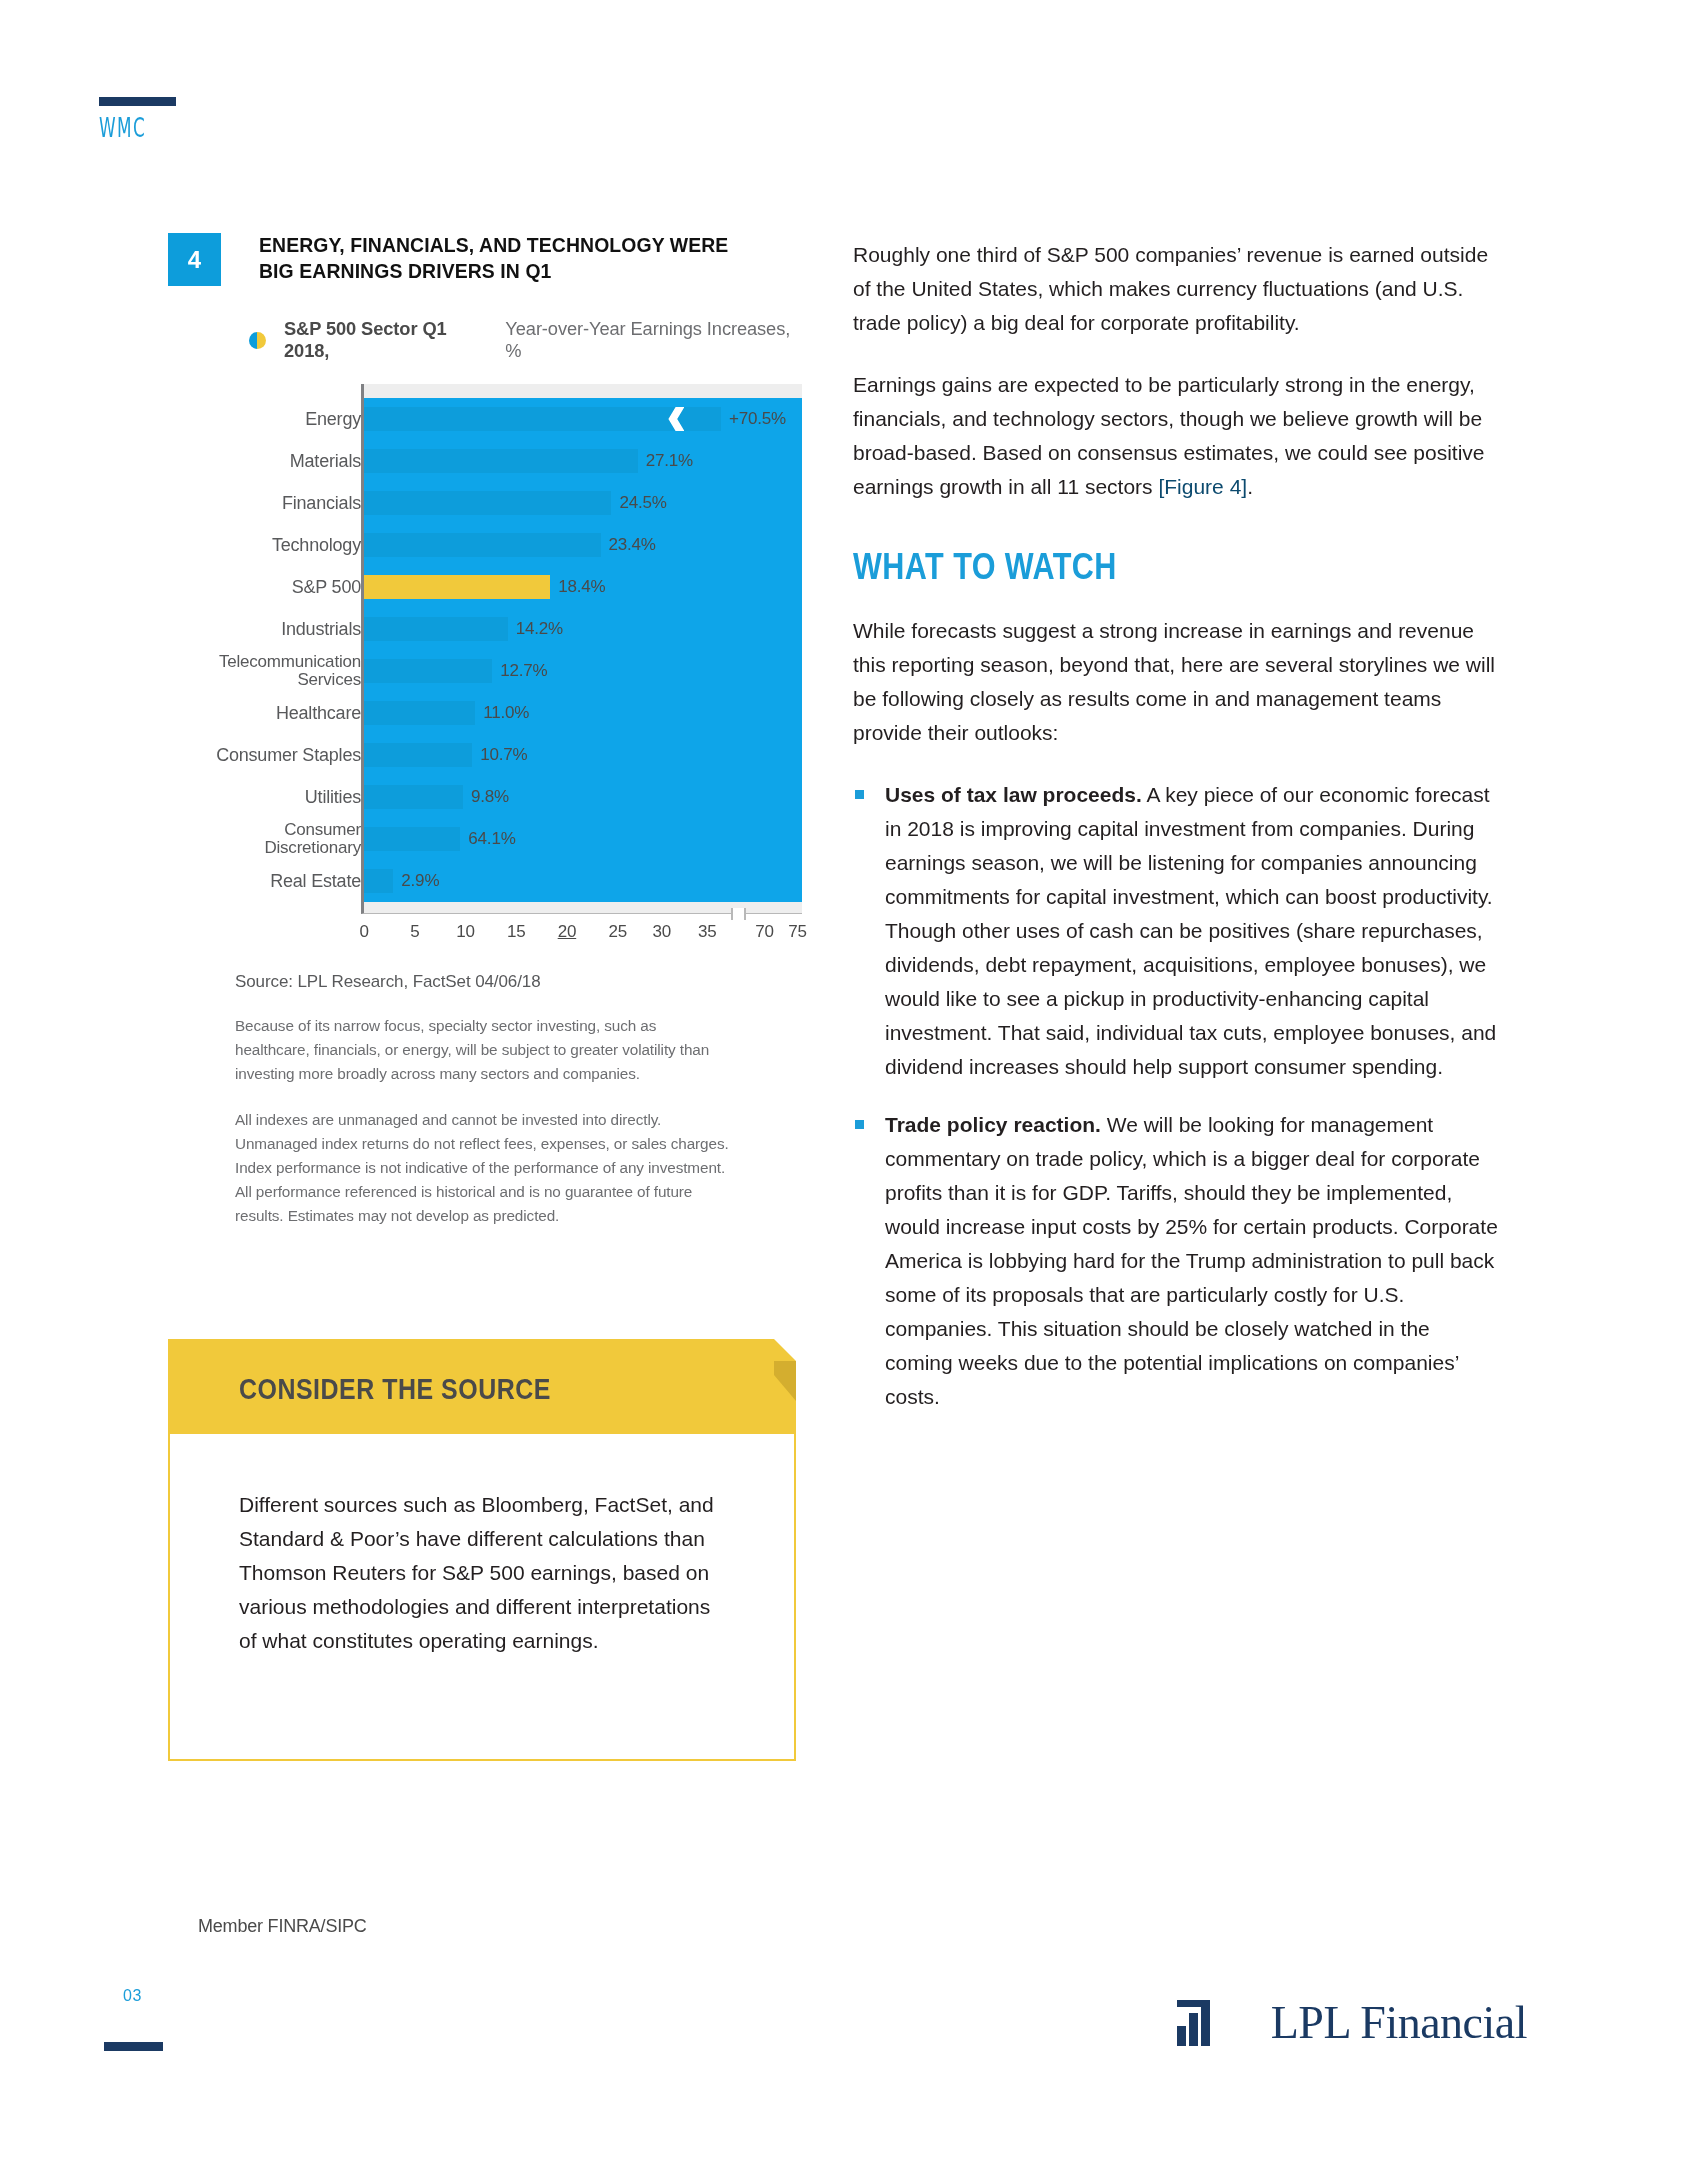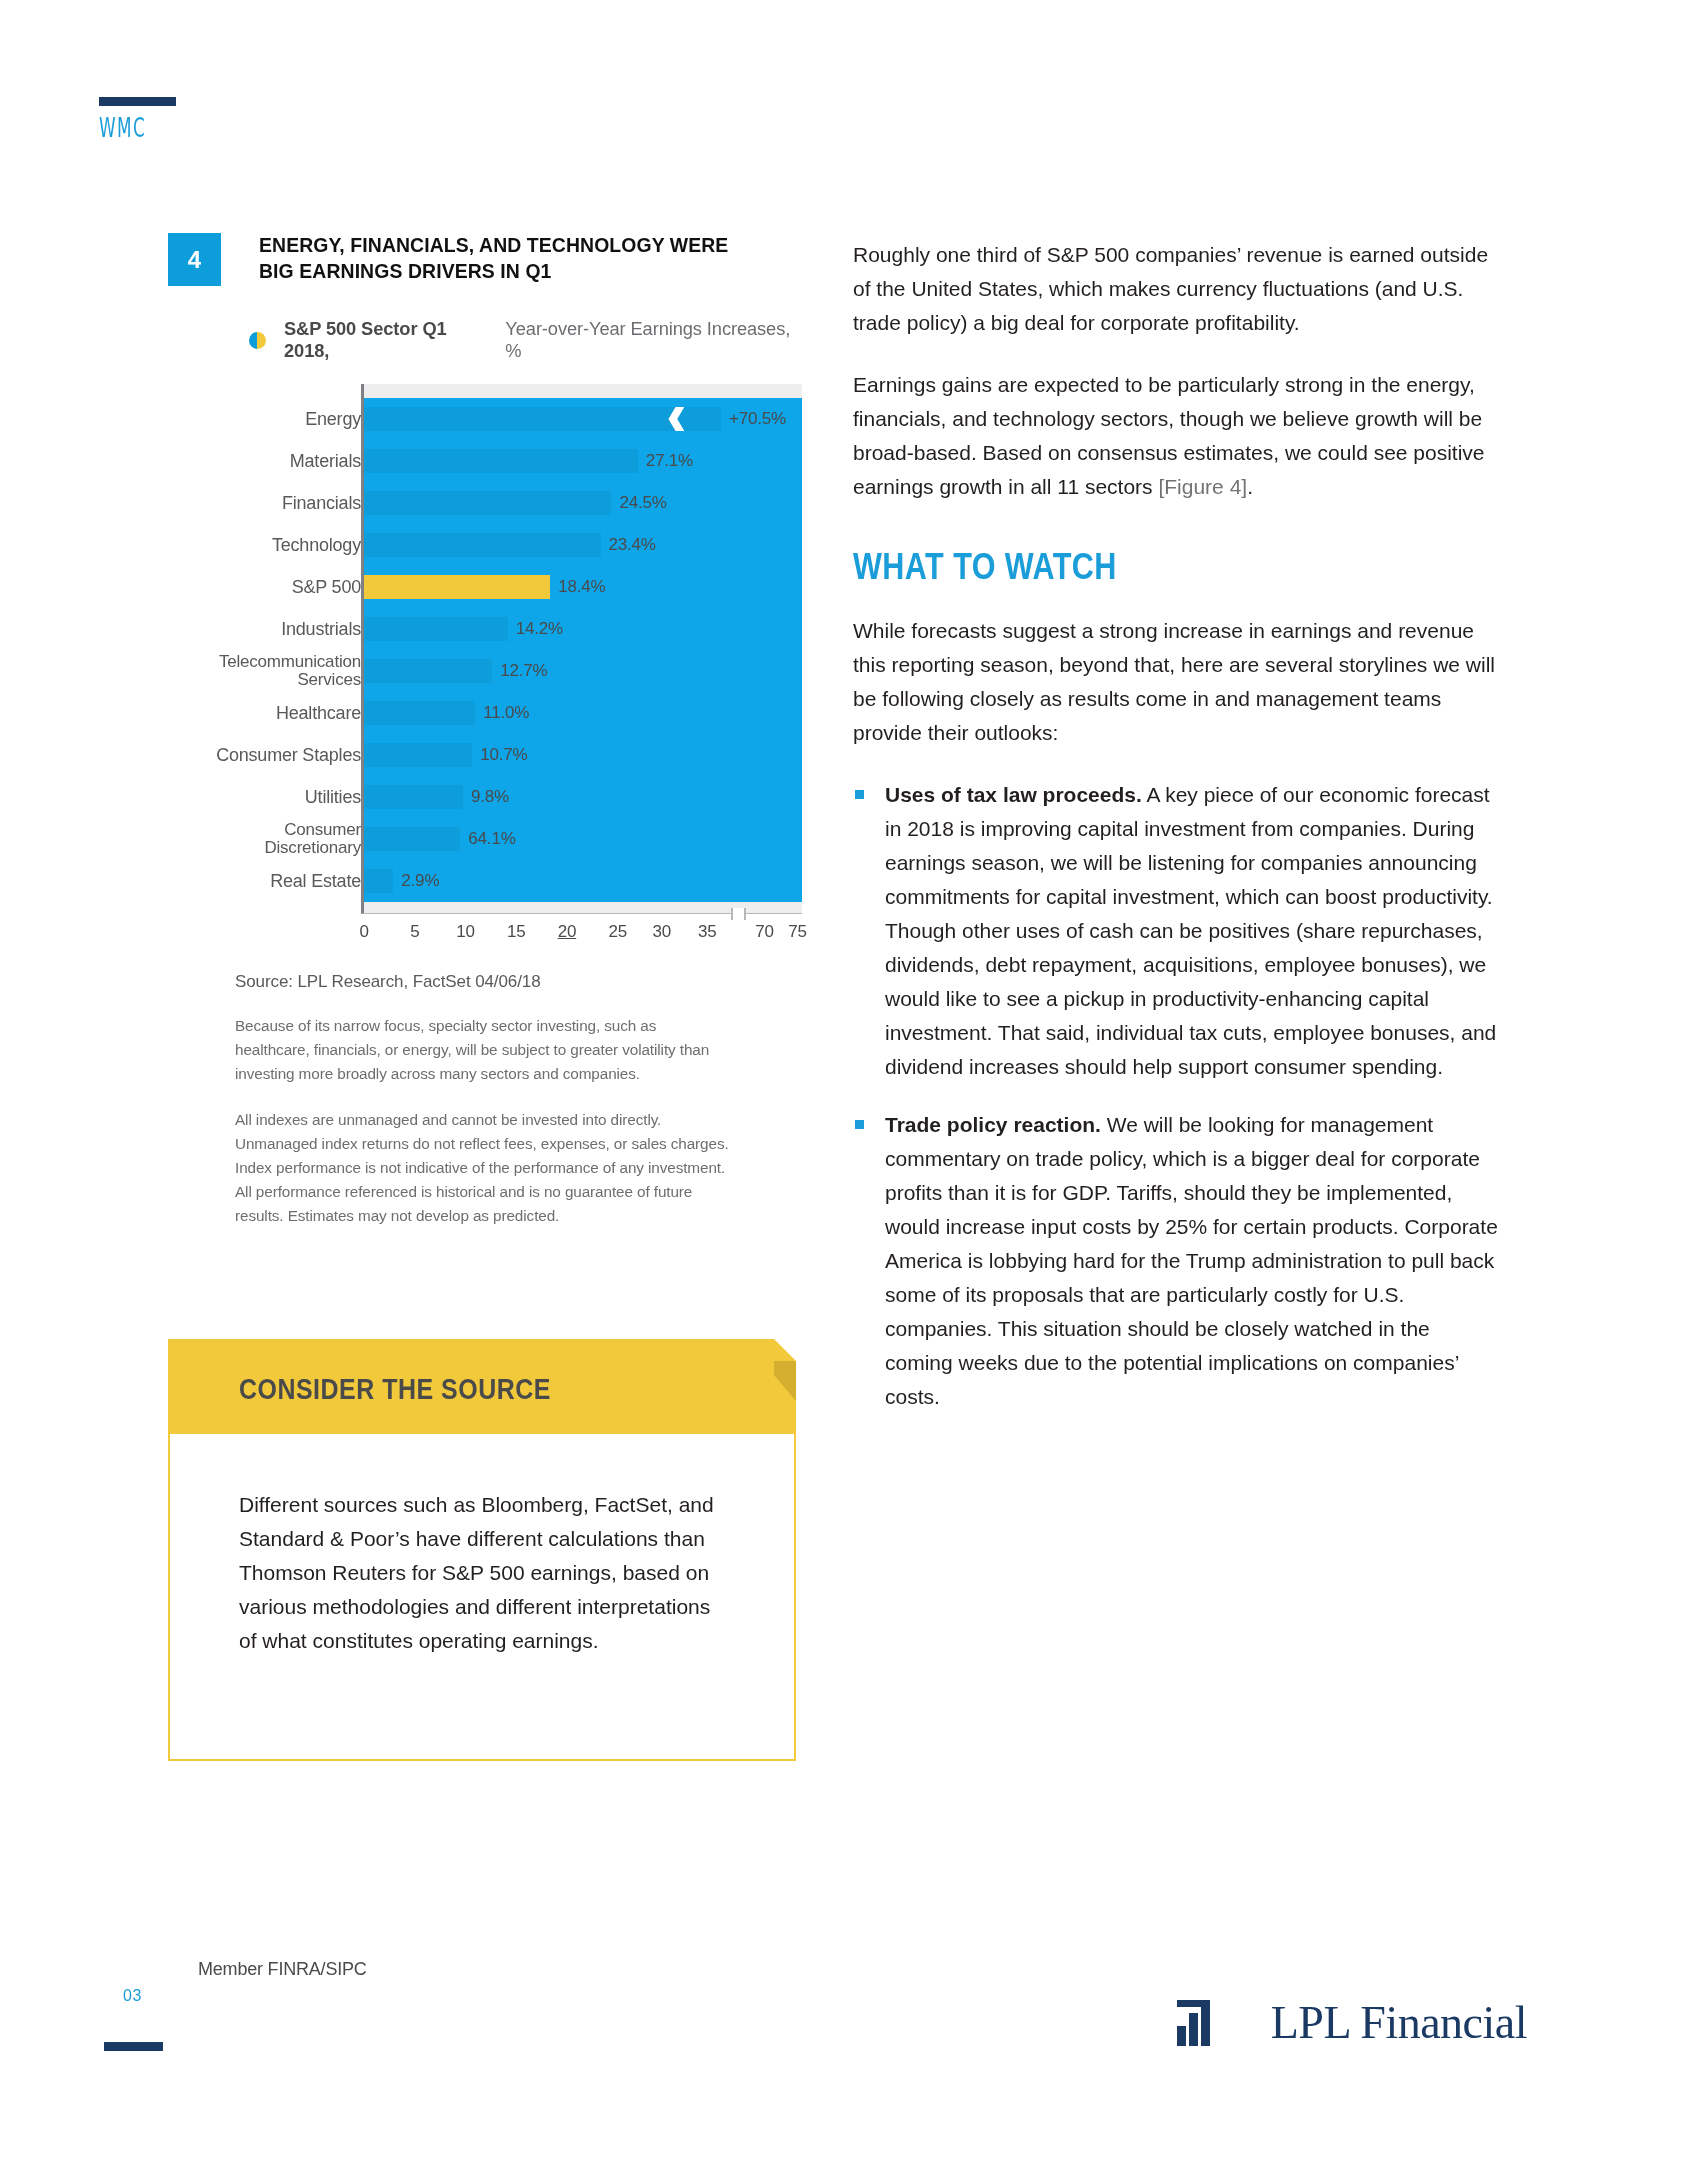--- a/index.html
+++ b/index.html
@@ -288,21 +288,21 @@
   }
 
   
   .body-para {
     font-size: 21px;
     line-height: 1.62;
     color: #231f20;
     margin: 0 0 28px 0;
     font-family: "Liberation Sans", sans-serif;
   }
-  .fig-ref { color: #737373; }
+  .fig-ref { color: #0c4a6e; }
   #section-heading {
     font-size: 36px;
     color: #1b9dd9;
     font-weight: 700;
     letter-spacing: 0.5px;
     margin: 42px 0 26px 0;
     font-family: "Liberation Sans Narrow", "Liberation Sans", sans-serif;
     transform: scaleX(0.85);
     transform-origin: left top;
   }
@@ -339,21 +339,21 @@
     position: absolute;
     left: 104px;
     top: 2042px;
     width: 59px;
     height: 9px;
     background: #1b3a63;
   }
   #footer-member {
     position: absolute;
     left: 198px;
-    top: 1959px;
+    top: 1916px;
     font-size: 18px;
     color: #4a4a4a;
     font-family: "Liberation Sans Narrow", "Liberation Sans", sans-serif;
     letter-spacing: -0.2px;
   }
   #footer-logo {
     position: absolute;
     right: 156px;
     top: 2000px;
     display: flex;

